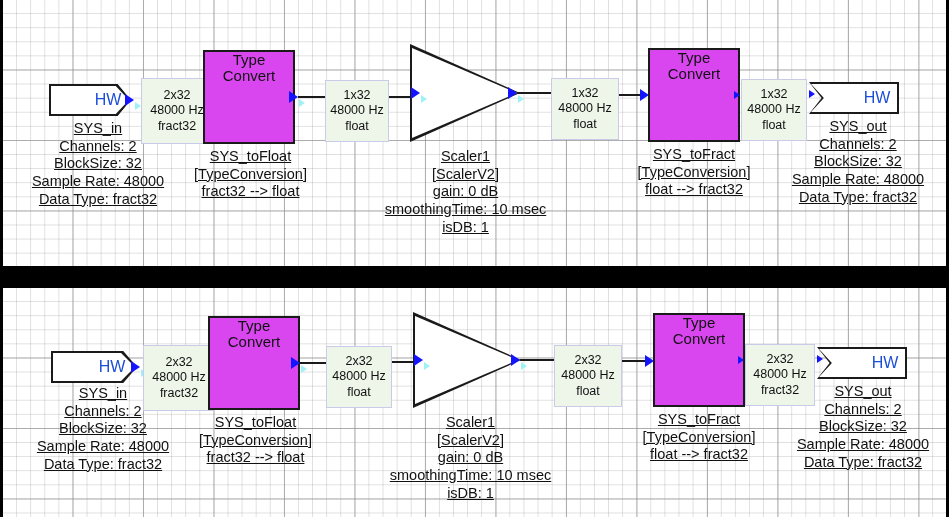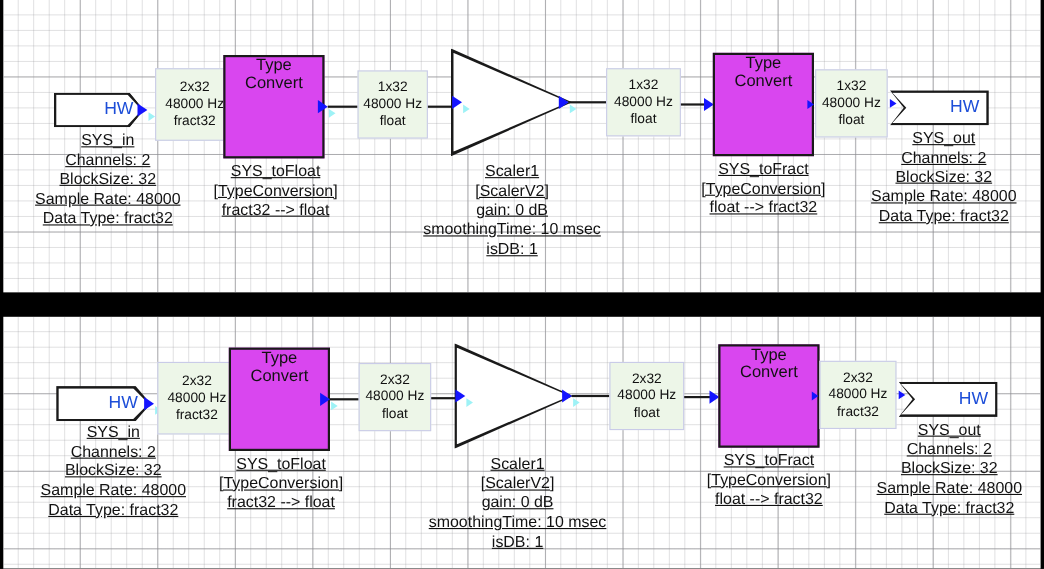--- a/index.html
+++ b/index.html
@@ -57,21 +57,21 @@
 
   
   .tri-outer{position:absolute;background:#1a1a1a;
     clip-path:polygon(0 0,100% 50%,0 100%);}
   .tri-inner{position:absolute;left:2px;top:4px;right:3px;bottom:4px;
     background:#fff;clip-path:polygon(0 0,100% 50%,0 100%);}
 
   
   .tag{background:#edf6e8;border:1px solid #c9cbe8;
     display:flex;flex-direction:column;align-items:center;justify-content:center;
-    font-size:12.5px;color:#111;line-height:1.22;}
+    font-size:12.5px;color:#111;line-height:1.22;margin-top:16px;}
 
   
   .wire{position:absolute;background:#1a1a1a;height:2px;}
   .port-outline{position:absolute;width:0;height:0;
     border-top:6px solid transparent;border-bottom:6px solid transparent;
     border-left:9px solid #1414ff;}
   .port-fill{position:absolute;width:0;height:0;
     border-top:4px solid transparent;border-bottom:4px solid transparent;
     border-left:6px solid #9ef2f6;left:1px;top:2px;}
   .port-small{position:absolute;width:0;height:0;

